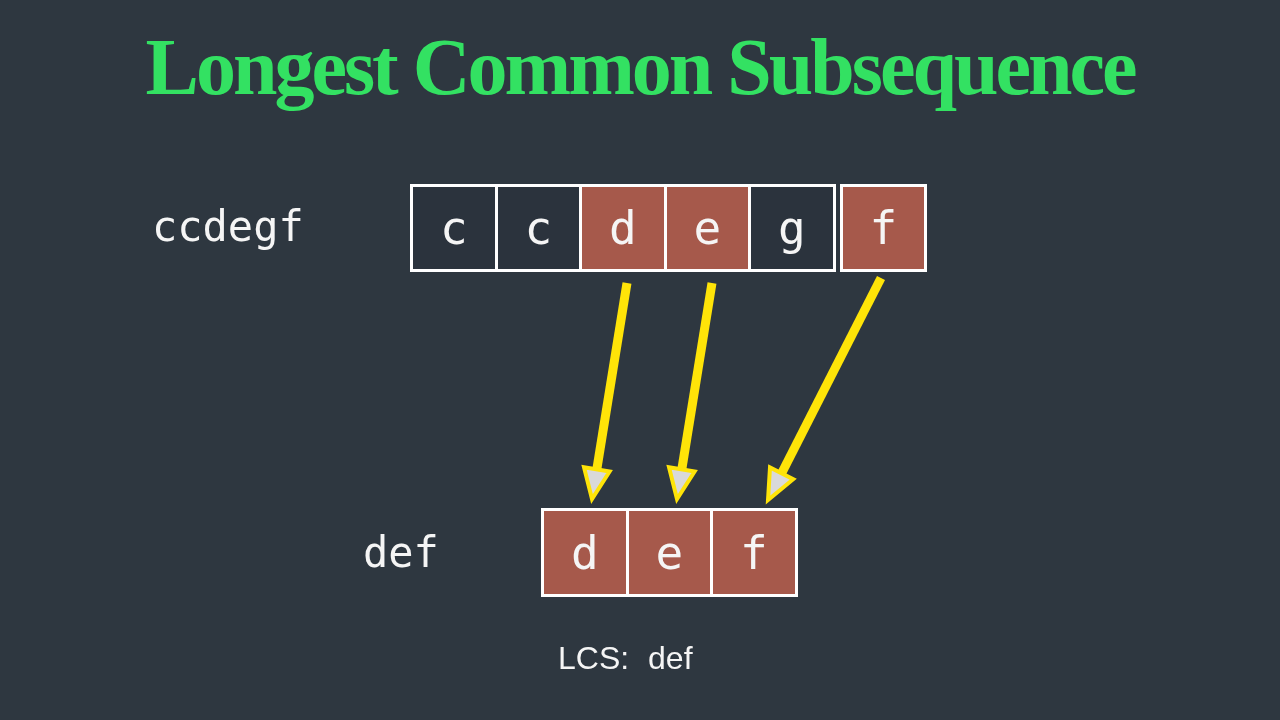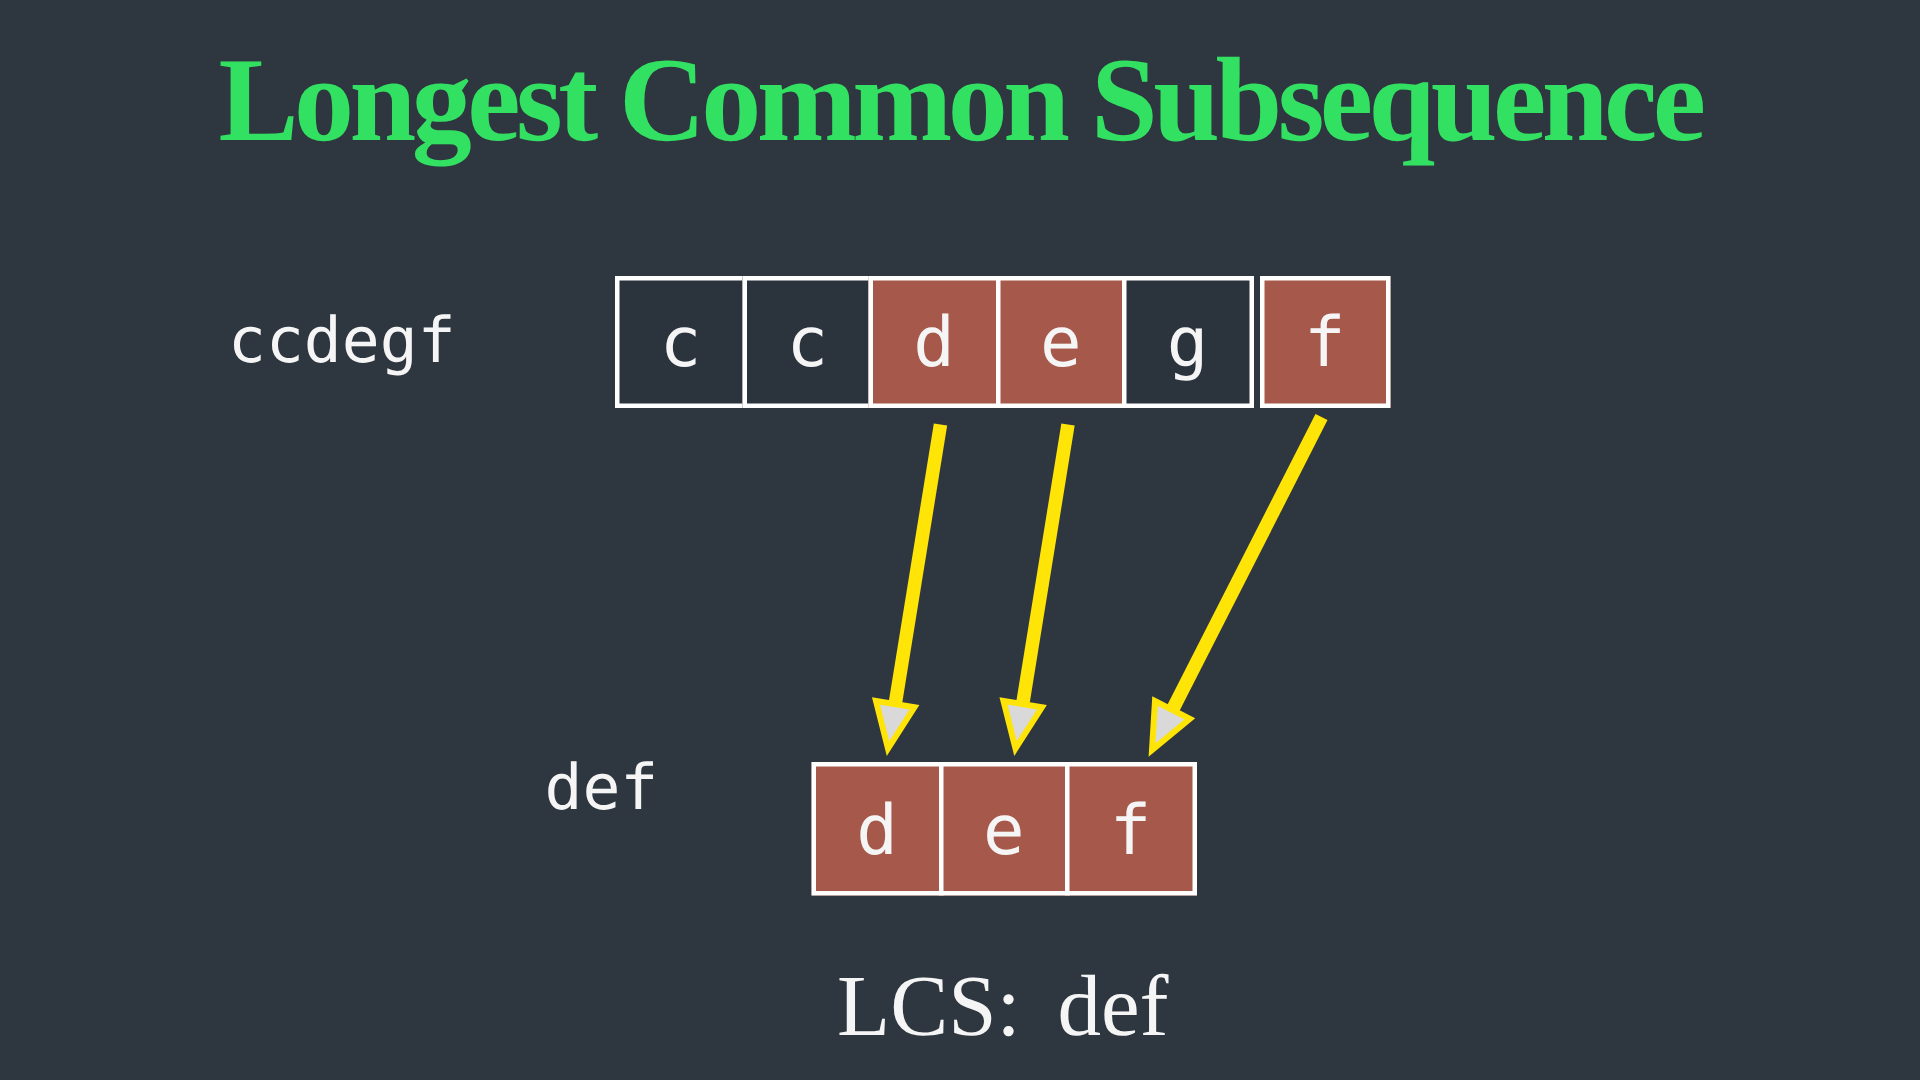--- a/index.html
+++ b/index.html
@@ -33,21 +33,21 @@
   .seq-label {
     position: absolute;
     color: var(--text);
     font-family: "DejaVu Sans Mono", "Liberation Mono", monospace;
     font-size: 42px;
     line-height: 1;
     white-space: nowrap;
     text-align: center;
   }
   .seq-label.top    { left: 152px; top: 206px; }
-  .seq-label.bottom { left: 363px; top: 504px; }
+  .seq-label.bottom { left: 363px; top: 532px; }
   .row {
     position: absolute;
     display: flex;
     align-items: flex-start;
   }
   .row.top    { left: 410px; top: 184px; }
   .row.bottom { left: 541px; top: 508px; }
   .cell {
     width: 87.5px;
     height: 88px;
@@ -63,22 +63,22 @@
     line-height: 1;
   }
   .row.bottom .cell { height: 89px; }
   .cell:first-child { margin-left: 0; }
   .cell.highlight { background: var(--cell-red); }
   .cell.gap-before { margin-left: 4px; }
   .result {
     position: absolute;
     left: 558px; top: 642px;
     color: var(--text);
-    font-family: Liberation Serif, serif;
-    font-size: 58px;
+    font-family: Liberation Sans, sans-serif;
+    font-size: 32px;
     line-height: 1;
     word-spacing: 10px;
     white-space: pre;
   }
   #arrow-layer {
     position: absolute;
     left: 0; top: 0;
     width: 1280px; height: 720px;
     pointer-events: none;
   }

